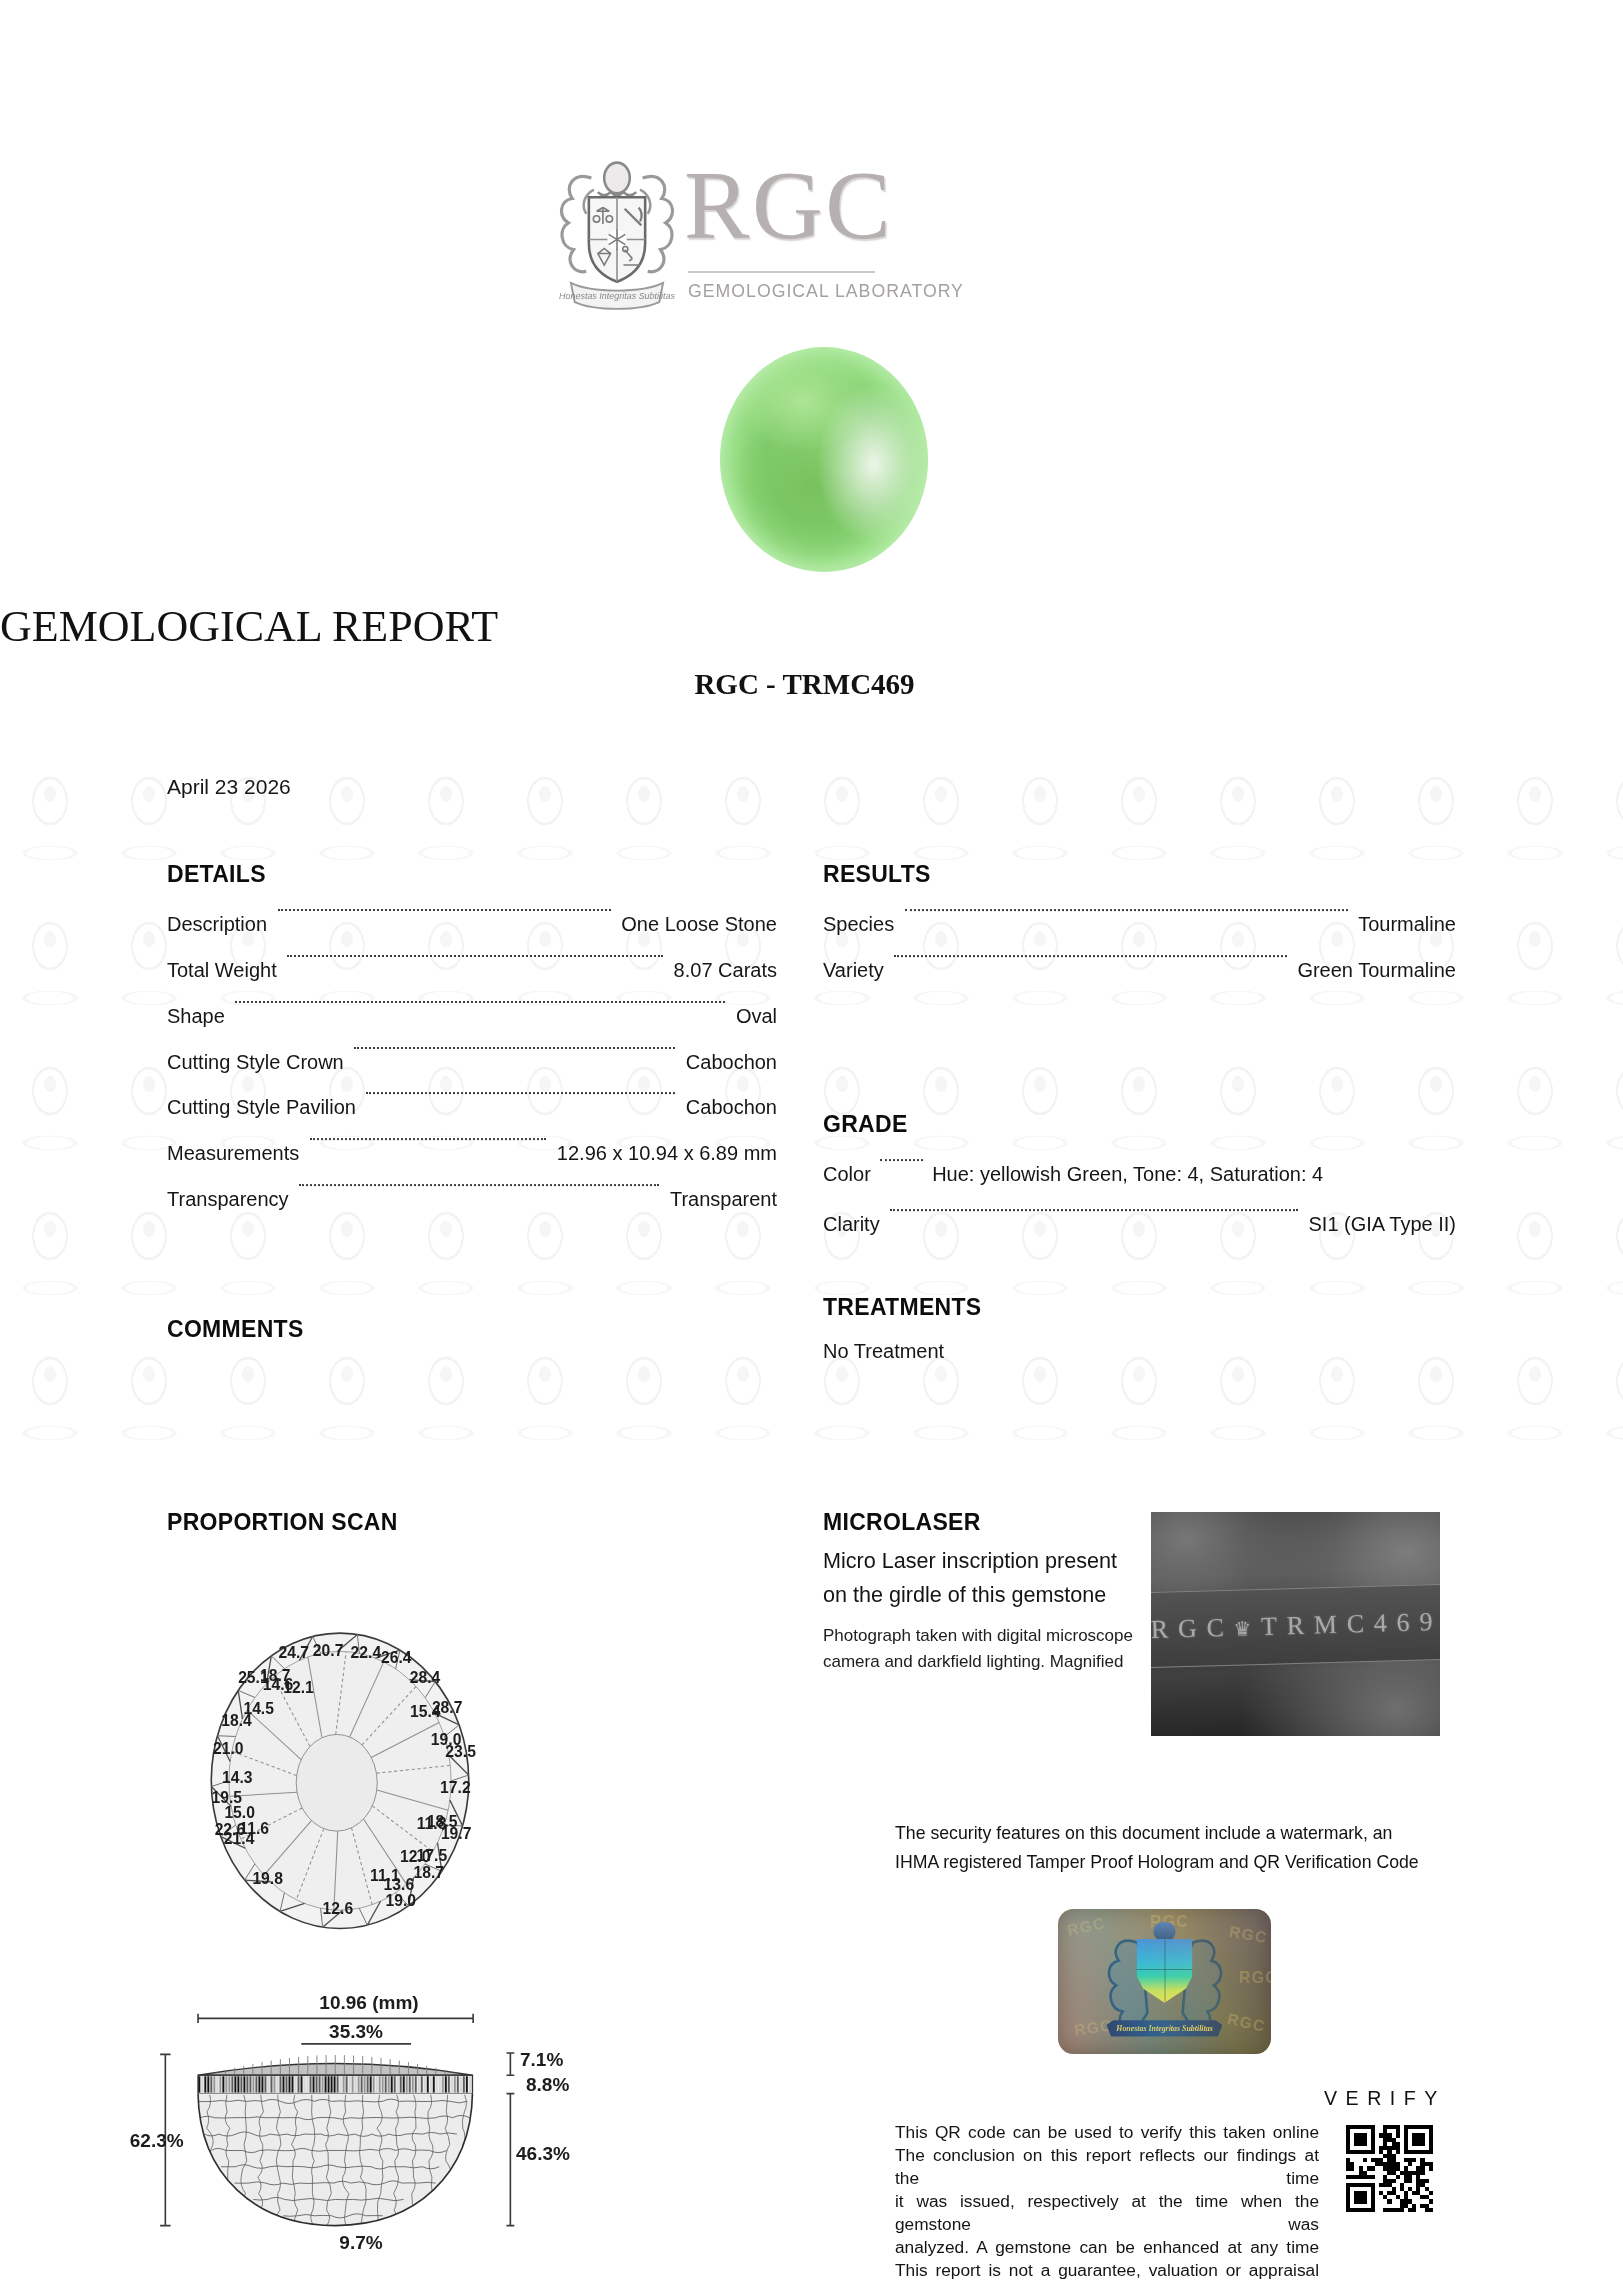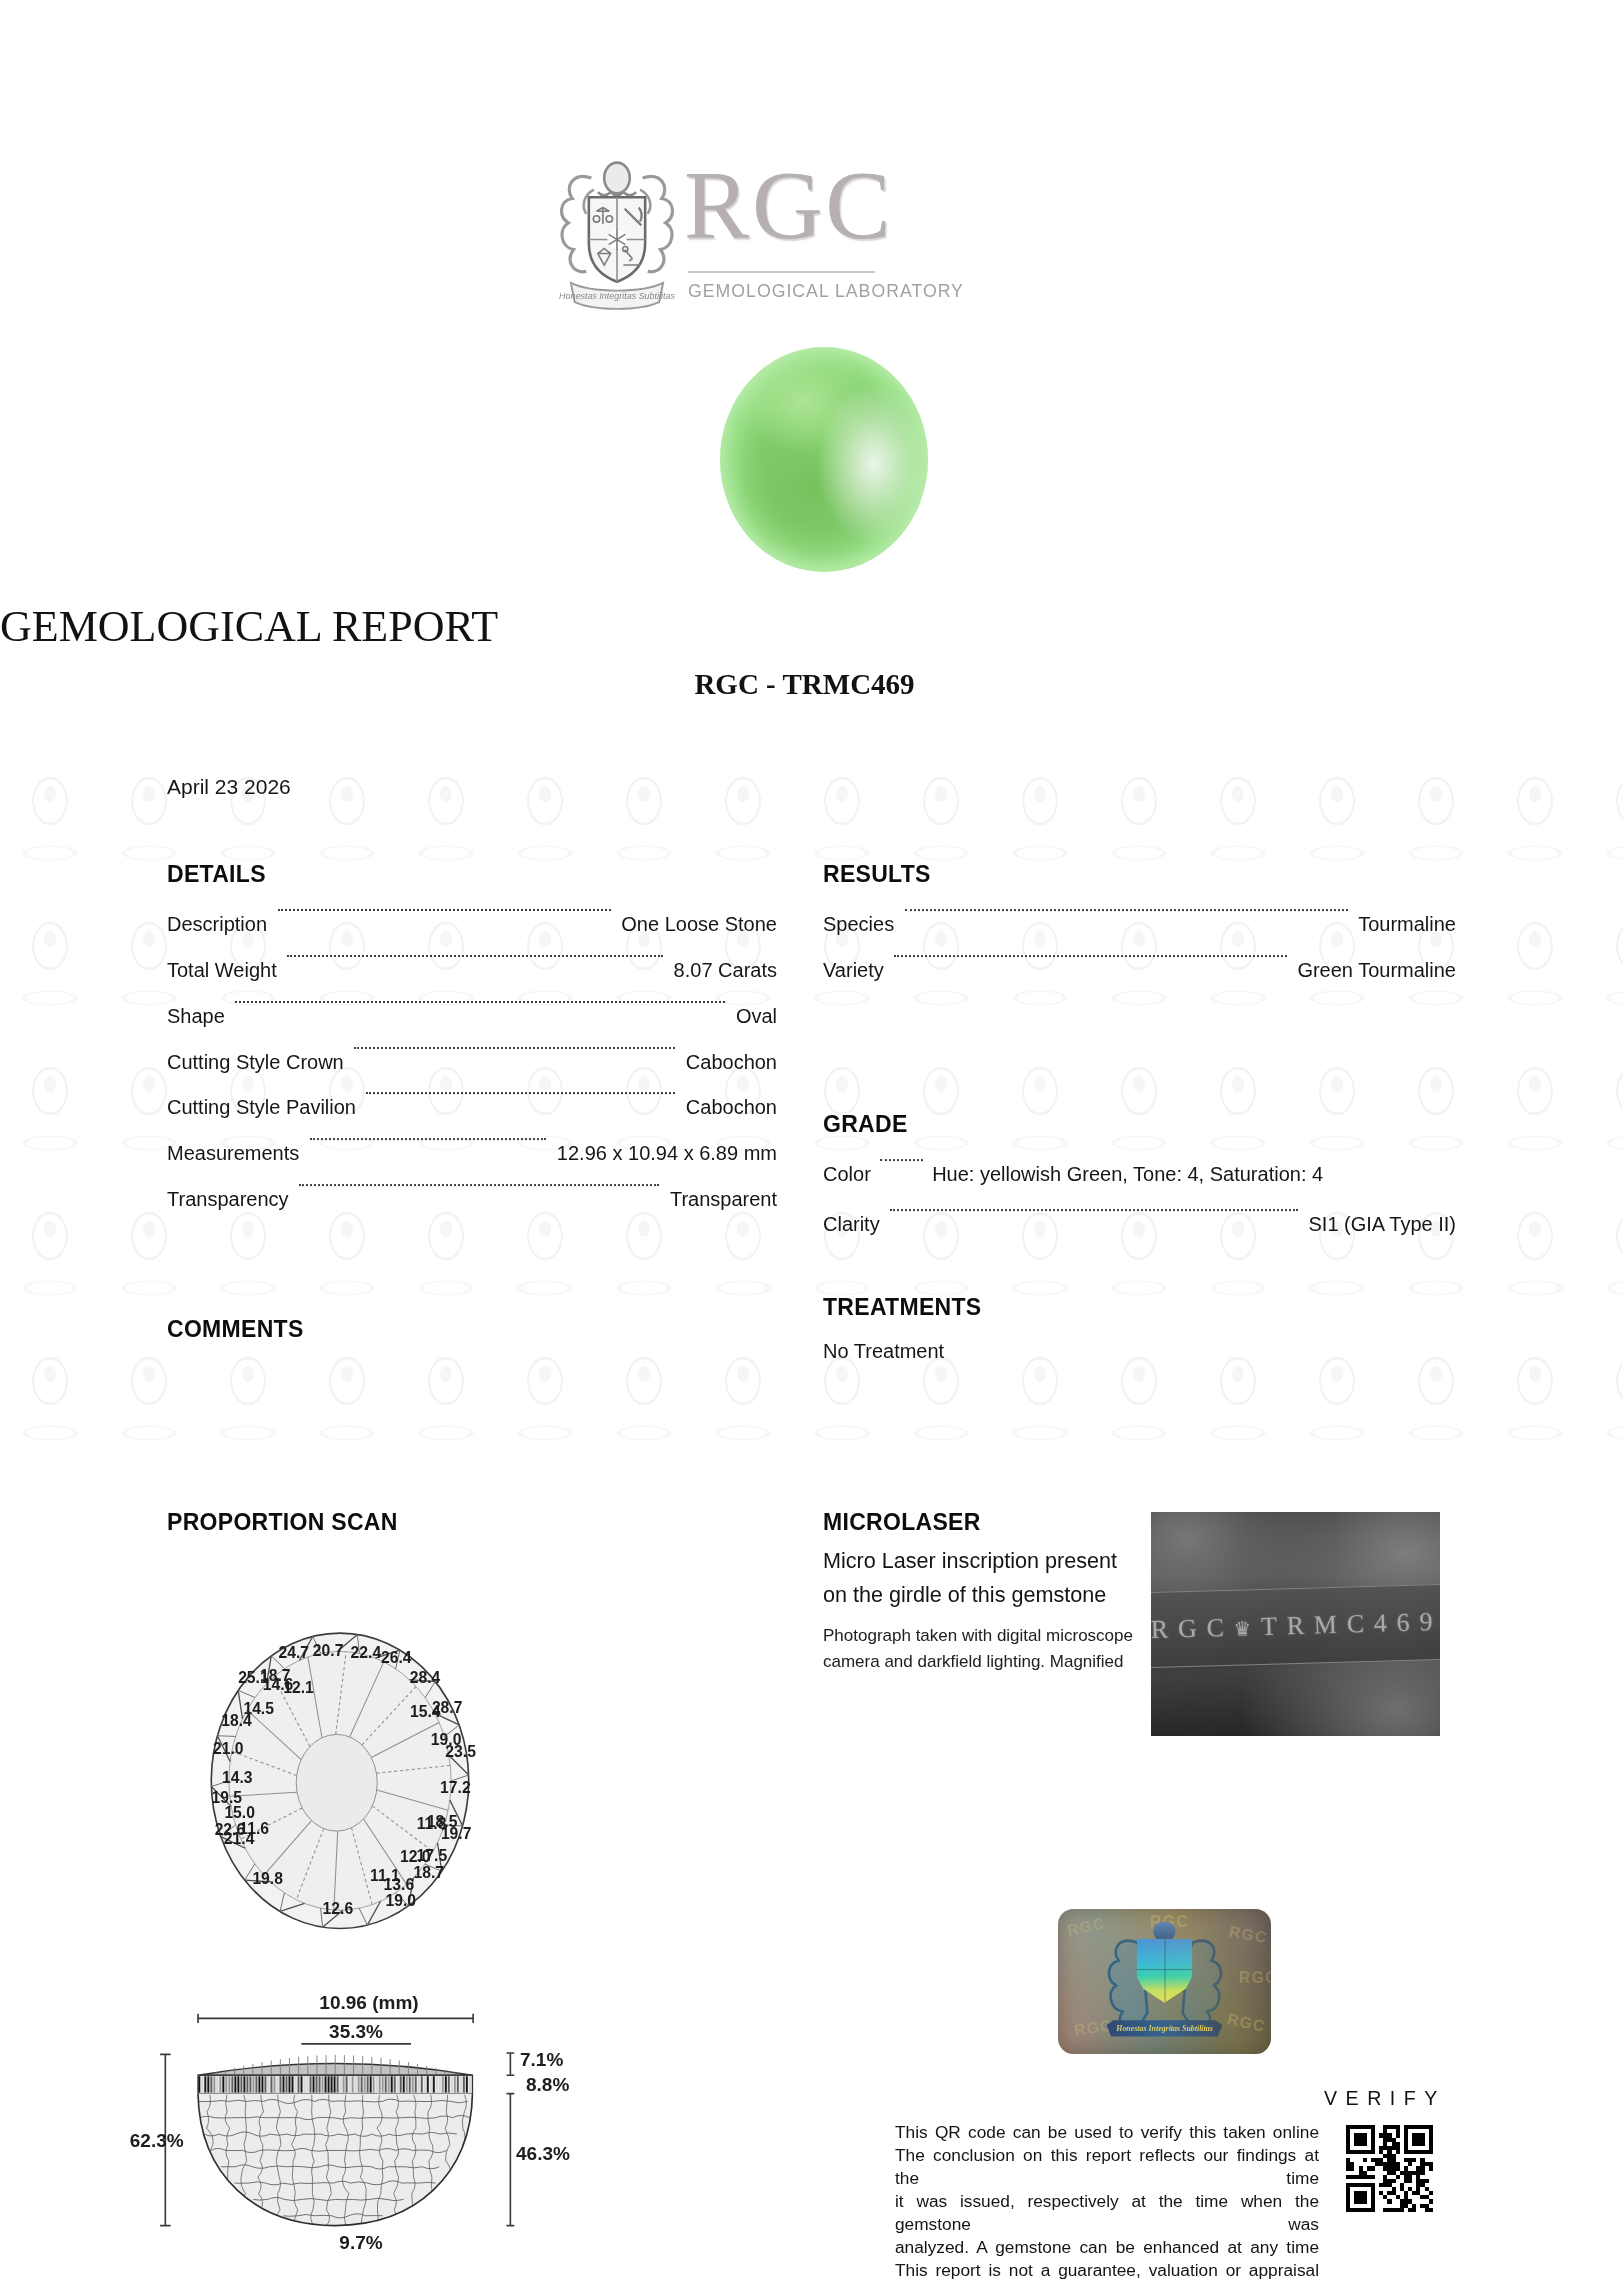--- a/index.html
+++ b/index.html
@@ -485,20 +485,22 @@
 <div class="ml-line" style="left:823px;top:1582px">on the girdle of this gemstone</div>
 <div class="ml-note" style="left:823px;top:1626px">Photograph taken with digital microscope</div>
 <div class="ml-note" style="left:823px;top:1652px">camera and darkfield lighting. Magnified</div>
 <div class="ml-photo">
   <div class="ml-band">
     <span class="ml-inscription"><span>RGC</span><span style="font-size:19.6px;letter-spacing:9.8px">♛</span><span>TRMC469</span></span>
   </div>
 </div>
 
 <div class="sec">
+  <div>The security features on this document include a watermark,  an</div>
+  <div>IHMA registered Tamper Proof Hologram and QR Verification Code</div>
 </div>
 
 <div class="holo">
   <span class="holo-rgc" style="left:9.2px;top:9.2px;transform:rotate(-12deg)">RGC</span>
   <span class="holo-rgc" style="left:92px;top:3.9px">RGC</span>
   <span class="holo-rgc" style="left:171px;top:17px;transform:rotate(10deg)">RGC</span>
   <span class="holo-rgc" style="left:15.7px;top:110px;transform:rotate(-8deg)">RGC</span>
   <span class="holo-rgc" style="left:169px;top:105px;transform:rotate(12deg)">RGC</span>
   <span class="holo-rgc" style="left:181px;top:60px">RGC</span>
   <div class="holo-crest">

